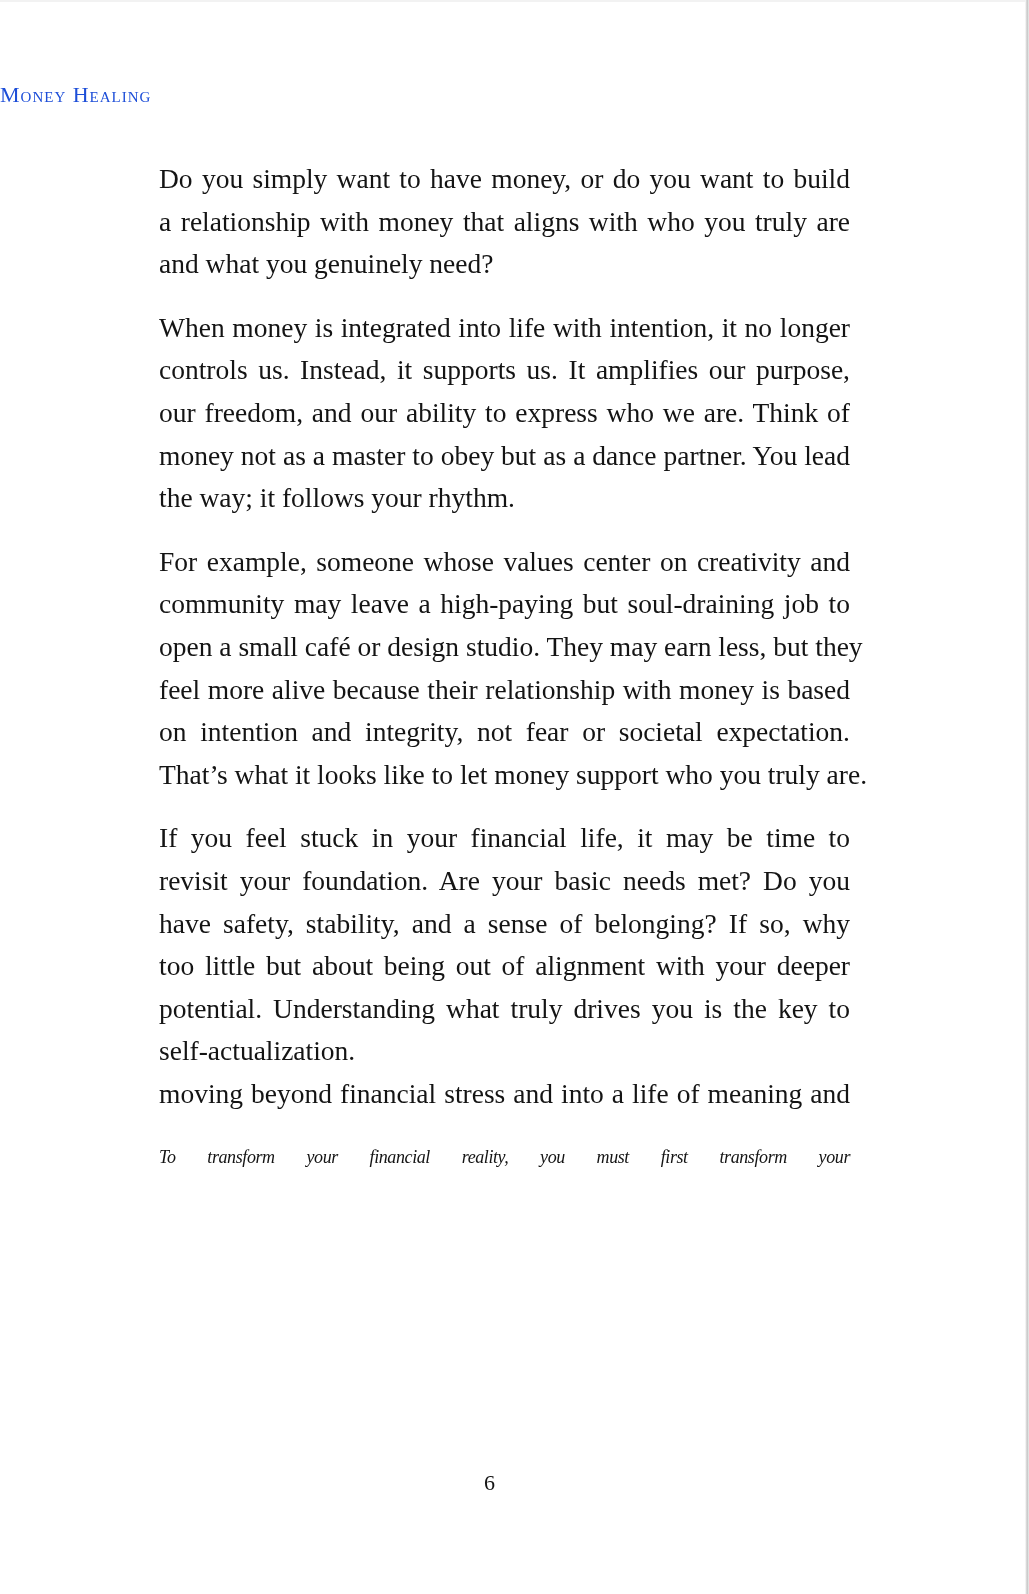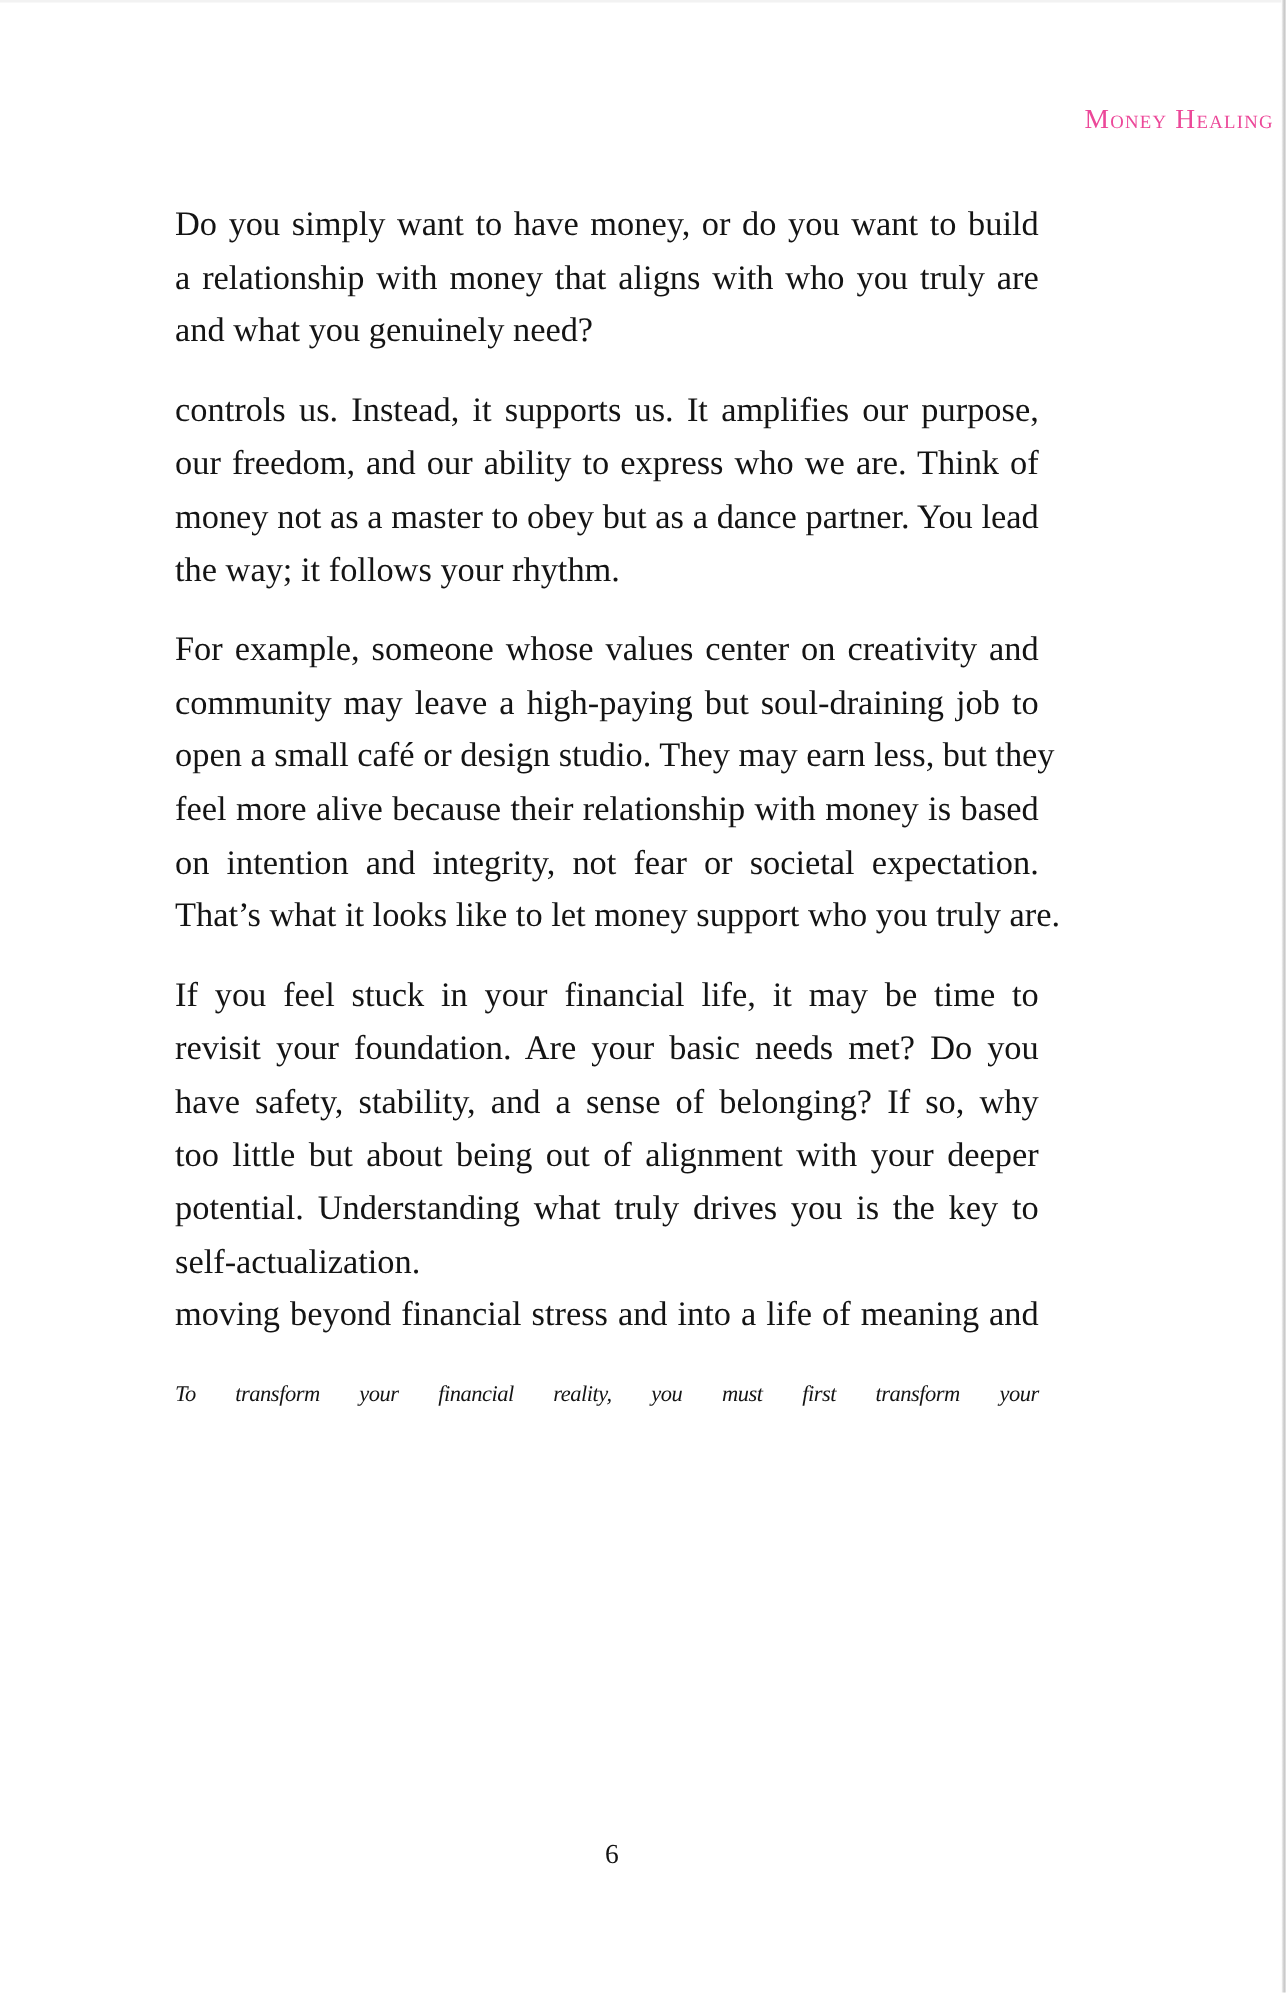--- a/index.html
+++ b/index.html
@@ -25,30 +25,29 @@
       position: absolute;
       top: 0; right: 0;
       width: 4px; height: 1594px;
       background: linear-gradient(to right, #ffffff 0%, #d6d6d6 40%, #c8c8c8 70%, #f4f4f4 100%);
     }
     .running-head {
       position: absolute;
       top: 82px;
       left: 0;
       width: 979px;
-      text-align: right;
+      text-align: left;
       font-size: 22px;
       font-variant: small-caps;
       letter-spacing: 1px;
-      color: #ec4899;
-      margin-left: 40px;
+      color: #1d4ed8;
     }
     .text-block {
       position: absolute;
-      left: 140px;
+      left: 159px;
       top: 158px;
       width: 691px;
     }
     .para {
       margin: 0 0 21px 0;
     }
     .line {
       display: block;
       height: 42.6px;
       line-height: 42.6px;
@@ -86,20 +85,21 @@
 
 <div class="text-block">
 
   <p class="para">
     <span class="line">Do you simply want to have money, or do you want to build</span>
     <span class="line">a relationship with money that aligns with who you truly are</span>
     <span class="line last">and what you genuinely need?</span>
   </p>
 
   <p class="para">
+    <span class="line">When money is integrated into life with intention, it no longer</span>
     <span class="line">controls us. Instead, it supports us. It amplifies our purpose,</span>
     <span class="line">our freedom, and our ability to express who we are. Think of</span>
     <span class="line">money not as a master to obey but as a dance partner. You lead</span>
     <span class="line last">the way; it follows your rhythm.</span>
   </p>
 
   <p class="para">
     <span class="line">For example, someone whose values center on creativity and</span>
     <span class="line">community may leave a high-paying but soul-draining job to</span>
     <span class="line">open a small café or design studio. They may earn less, but they</span>

